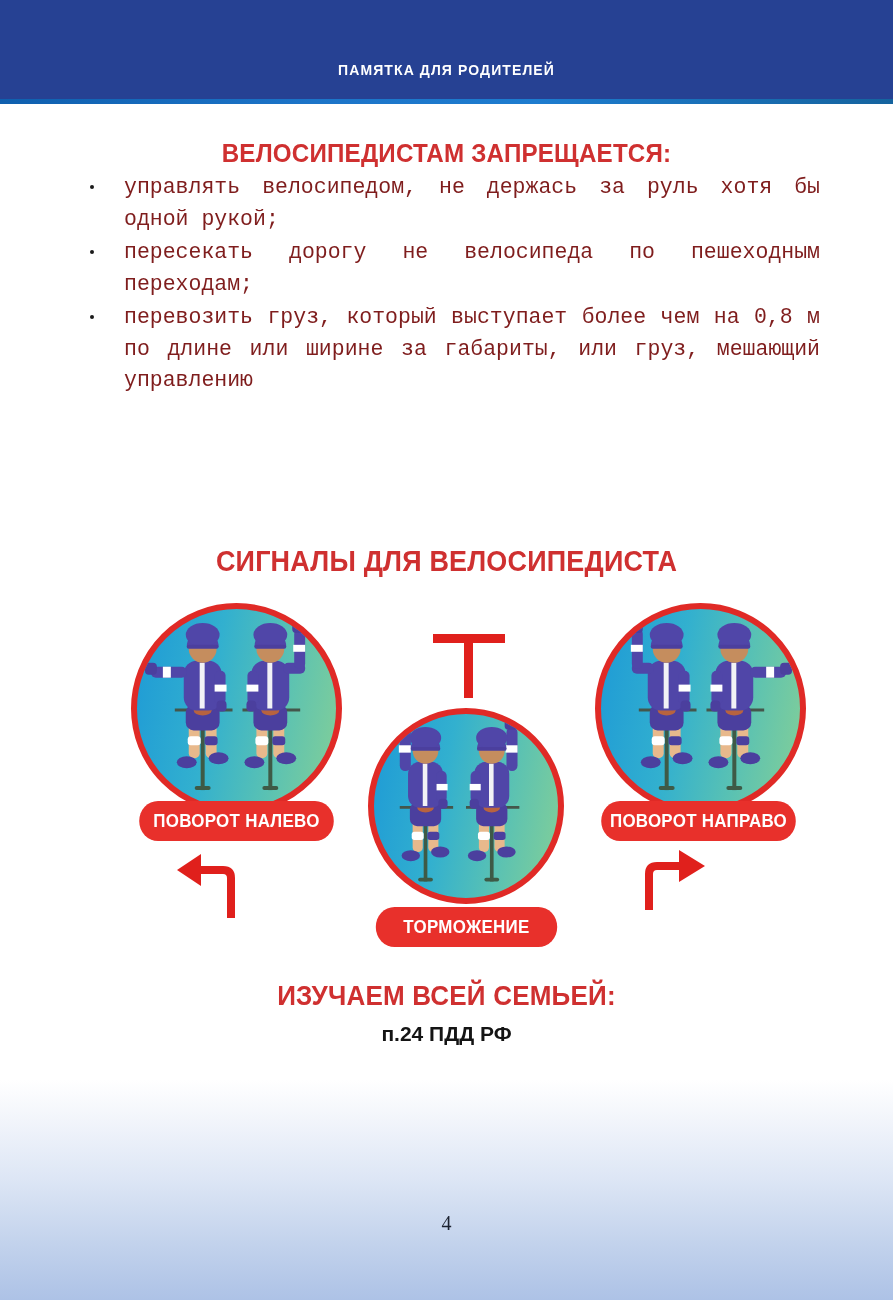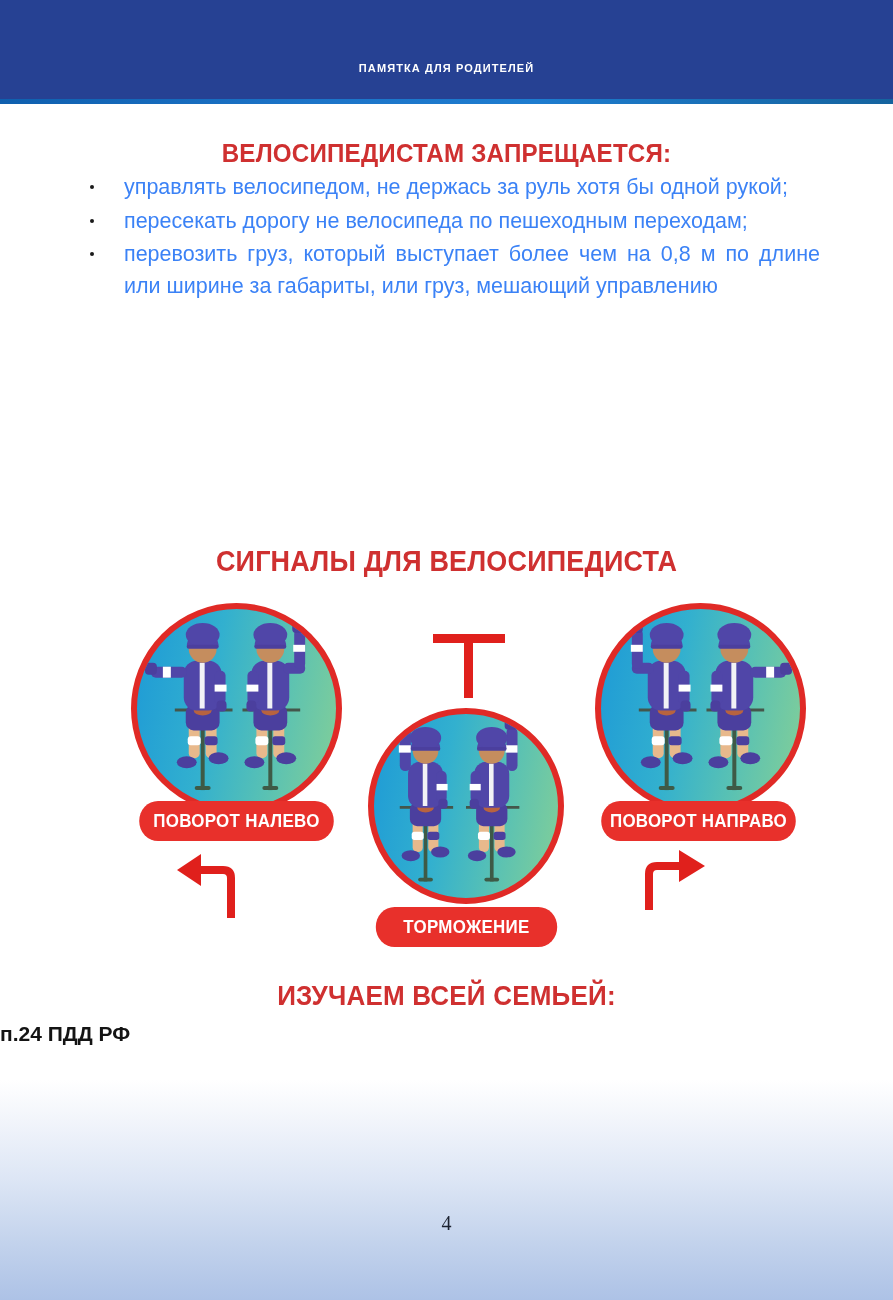--- a/index.html
+++ b/index.html
@@ -26,21 +26,21 @@
     height: 99px;
     background: #264193;
   }
   .header-title {
     position: absolute;
     left: 0;
     top: 62px;
     width: 893px;
     text-align: center;
     color: #ffffff;
-    font-size: 11px;
+    font-size: 14px;
     font-weight: bold;
     letter-spacing: 1.1px;
     font-family: "Liberation Sans", sans-serif;
   }
   .header-stripe {
     position: absolute;
     left: 0; top: 99px;
     width: 893px;
     height: 5px;
     background: linear-gradient(90deg, #0f5fae 0%, #1c74c8 35%, #1d7ccf 60%, #15639e 100%);
@@ -88,42 +88,43 @@
   }
   #family-heading {
     top: 980px;
     font-size: 28px;
   }
   .subheading-black {
     position: absolute;
     left: 0;
     top: 1022px;
     width: 893px;
+    text-align: center;
     color: #141414;
     font-weight: bold;
     font-size: 21px;
     font-family: "Liberation Sans", sans-serif;
   }
 
   
   .bullet-list {
     position: absolute;
     left: 80px;
     top: 172px;
     width: 740px;
   }
   .bullet-item {
     position: relative;
     padding-left: 44px;
     margin-bottom: 2px;
     font-size: 21.5px;
     line-height: 31.5px;
-    color: #3b82f6;
+    color: #7f1d1d;
     text-align: justify;
-    font-family: Liberation Sans, sans-serif;
+    font-family: Liberation Mono, monospace;
   }
   .bullet-item .dot {
     position: absolute;
     left: 10px;
     top: 13px;
     width: 4px;
     height: 4px;
     border-radius: 50%;
     background: #1a1a1a;
   }

